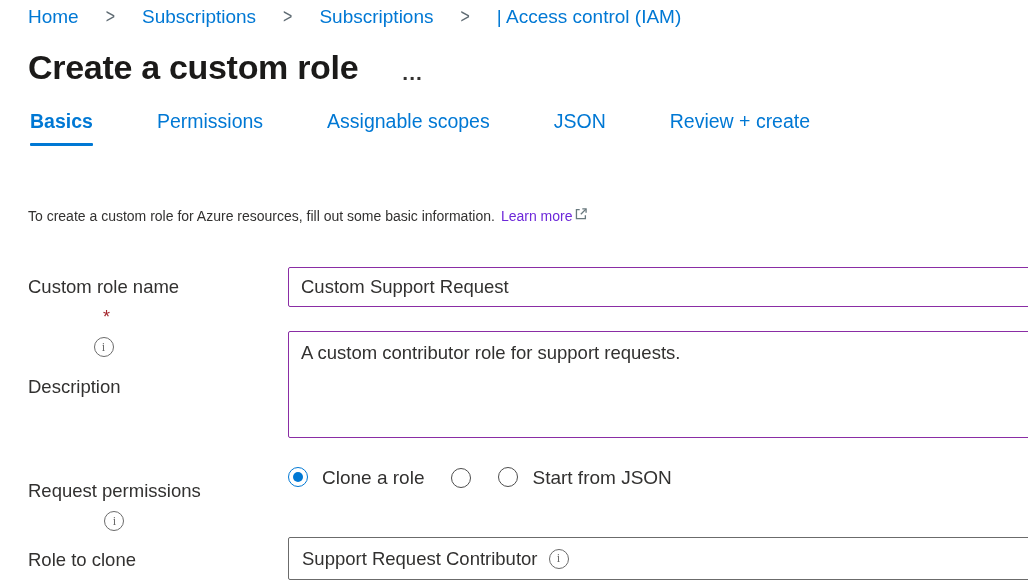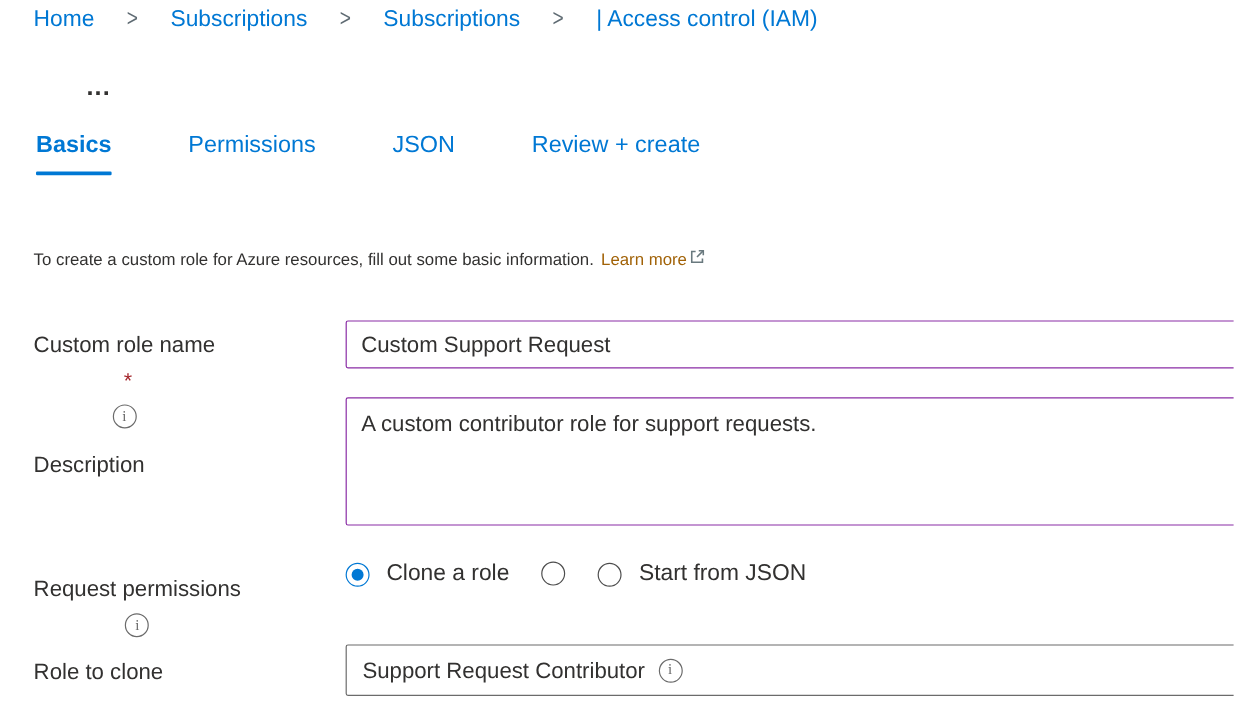--- a/index.html
+++ b/index.html
@@ -15,21 +15,21 @@
   .title-row{position:absolute;left:28px;top:48px;display:flex;align-items:flex-start;}
   .page-title{font-size:34px;font-weight:700;color:#1b1a19;letter-spacing:-0.3px;}
   .more-options{margin-left:44px;margin-top:14px;font-size:21px;font-weight:700;color:#323130;letter-spacing:1px;cursor:pointer;line-height:1;}
   
   .tabs{position:absolute;left:30px;top:110px;display:flex;gap:64px;font-size:19.5px;}
   .tab{color:#0078d4;padding-bottom:13px;position:relative;cursor:pointer;white-space:nowrap;}
   .tab.active{font-weight:700;}
   .tab.active::after{content:"";position:absolute;left:0;right:0;bottom:0;height:3px;background:#0078d4;border-radius:1px;}
   
   .intro{position:absolute;left:28px;top:207px;font-size:14px;display:flex;align-items:center;gap:6px;}
-  .intro-link{color:#a16207;cursor:pointer;}
+  .intro-link{color:#6d28d9;cursor:pointer;}
   .ext-icon{display:inline-block;margin-left:2px;}
   
   .field-label{font-size:18.5px;color:#323130;display:flex;align-items:center;flex-direction:column;}
   .required-star{color:#a4262c;margin-left:6px;font-size:18px;}
   .info-icon{width:18px;height:18px;border:1px solid #6b6b6b;border-radius:50%;color:#6b6b6b;
     display:inline-flex;align-items:center;justify-content:center;flex:0 0 auto;
     font-size:12.5px;font-family:"Liberation Serif",serif;cursor:pointer;}
   .info-icon::before{content:"i";}
   
   .row-name-label{position:absolute;left:28px;top:276px;gap:9px;}
@@ -41,21 +41,21 @@
   
   .row-desc-label{position:absolute;left:28px;top:376px;}
   .desc-textarea{
     position:absolute;left:288px;top:331px;width:754px;height:107px;box-sizing:border-box;
     border:1.5px solid #8a2da5;border-radius:2px;padding:9px 12px;font-size:18.5px;color:#323130;
     font-family:"Liberation Sans",sans-serif;outline:none;resize:none;line-height:1.35;background:#fff;
   }
   
   .row-baseline-label{position:absolute;left:28px;top:480px;gap:9px;}
   .radio-group{position:absolute;left:288px;top:467px;display:flex;align-items:center;gap:27px;font-size:19px;}
-  .radio-option{display:flex;align-items:flex-end;gap:14px;cursor:pointer;white-space:nowrap;}
+  .radio-option{display:flex;align-items:flex-start;gap:14px;cursor:pointer;white-space:nowrap;}
   .radio-circle{width:20px;height:20px;border-radius:50%;border:1.5px solid #4d4d4d;box-sizing:border-box;position:relative;background:#fff;flex:0 0 auto;}
   .radio-option.active .radio-circle{border-color:#0078d4;}
   .radio-option.active .radio-circle::after{
     content:"";position:absolute;left:50%;top:50%;width:10px;height:10px;margin:-5px 0 0 -5px;
     border-radius:50%;background:#0078d4;
   }
   
   .row-clone-label{position:absolute;left:28px;top:549px;}
   .clone-field{
     position:absolute;left:288px;top:537px;width:754px;height:43px;box-sizing:border-box;
@@ -70,26 +70,28 @@
   <span class="crumb">Home</span>
   <span class="crumb-sep">&gt;</span>
   <span class="crumb">Subscriptions</span>
   <span class="crumb-sep">&gt;</span>
   <span class="crumb">Subscriptions</span>
   <span class="crumb-sep">&gt;</span>
   <span class="crumb">| Access control (IAM)</span>
 </nav>
 
 <div class="title-row">
+  <h1 class="page-title" style="margin:0">Create a custom role</h1>
   <span class="more-options">...</span>
 </div>
 
 <div class="tabs">
   <span class="tab active">Basics</span>
   <span class="tab">Permissions</span>
+  <span class="tab">Assignable scopes</span>
   <span class="tab">JSON</span>
   <span class="tab">Review + create</span>
 </div>
 
 <div class="intro">
   <span>To create a custom role for Azure resources, fill out some basic information.</span>
   <span class="intro-link">
     <span>Learn more</span><span class="ext-icon"><svg width="14" height="14" viewBox="0 0 16 16" fill="none" stroke="#69797e" stroke-width="1.5">
           <path d="M6.5 3H2.8v10.2H13V9.5"></path>
           <path d="M9.5 2.2h4.3v4.3"></path>

